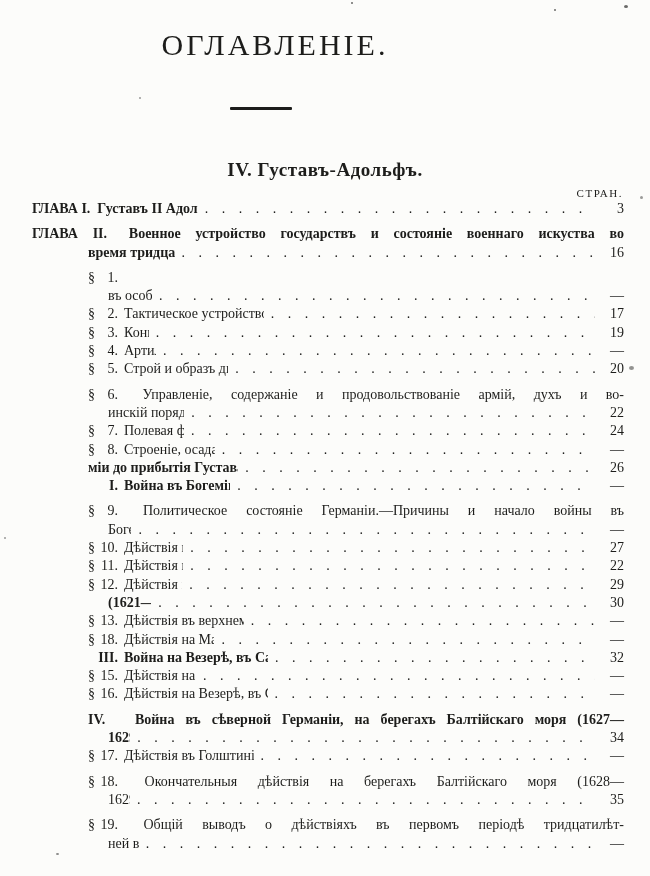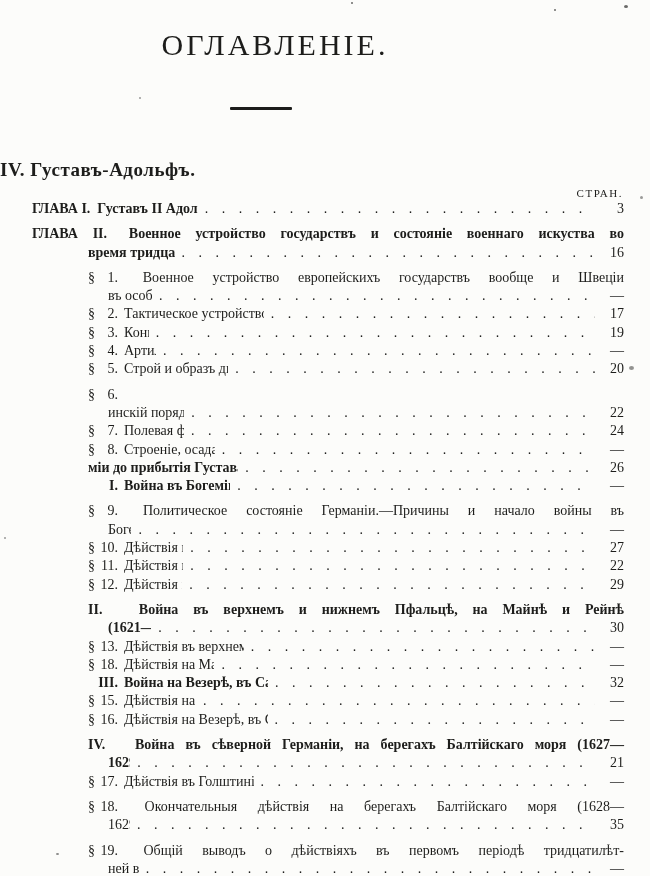--- a/index.html
+++ b/index.html
@@ -8,21 +8,21 @@
     background:#fcfcfa;color:#1d1d1b;overflow:hidden;
     font-family:"Liberation Serif","DejaVu Serif",serif;
   }
   .title{
     position:absolute;top:28px;left:0;width:650px;box-sizing:border-box;
     padding-right:100px;text-align:center;
     font-size:30px;letter-spacing:3px;font-weight:normal;white-space:nowrap;
   }
   .divider{position:absolute;top:107px;left:230px;width:62px;height:3px;background:#1d1d1b;border-radius:1px;}
   .heading{
-    position:absolute;top:159px;left:0;width:650px;text-align:left;
+    position:absolute;top:159px;left:0;width:650px;text-align:center;
     font-weight:bold;font-size:19px;letter-spacing:.5px;white-space:nowrap;
   }
   .pages-header{position:absolute;top:187px;right:27px;font-size:11px;letter-spacing:1.5px;}
   .toc{position:absolute;top:200px;left:32px;width:592px;font-size:14px;line-height:18.3px;}
   .row{display:flex;align-items:baseline;white-space:nowrap;}
   .rowj{text-align:justify;text-align-last:justify;margin-top:7px;}
   .b{font-weight:bold;}
   .pfx-glava{flex:0 0 auto;margin-right:7px;}
   .pfx-sect{display:inline-flex;justify-content:space-between;width:30px;margin-left:56px;margin-right:6px;flex:0 0 auto;}
   .pfx-roman{display:inline-block;width:30px;margin-left:56px;margin-right:6px;text-align:right;flex:0 0 auto;}
@@ -68,21 +68,21 @@
       </div>
       <div class="rowj b k-glava"><span class="pfx-glava">ГЛАВА II.</span> <span class="txt">Военное устройство государствъ и состояніе военнаго искуства во</span></div>
       <div class="row b k-cont-glava">
         <span class="txt">время тридцатилѣтней войны</span>
         <span class="leader"></span>
         <span class="pg">16</span>
       </div>
       <div class="rowj k-sect"><span class="pfx-sect">
           <span>§</span>
           <span>1.</span>
-        </span> <span class="txt">Военное устройство европейскихъ государствъ вообще и Швеціи</span></div>
+        </span> </div>
       <div class="row k-cont-sect">
         <span class="txt">въ особенности</span>
         <span class="leader"></span>
         <span class="pg">—</span>
       </div>
       <div class="row k-sect">
         <span class="pfx-sect">
           <span>§</span>
           <span>2.</span>
         </span>
@@ -113,21 +113,21 @@
           <span>§</span>
           <span>5.</span>
         </span>
         <span class="txt">Строй и образъ движеній и дѣйствій войскъ.</span>
         <span class="leader"></span>
         <span class="pg">20</span>
       </div>
       <div class="rowj k-sect"><span class="pfx-sect">
           <span>§</span>
           <span>6.</span>
-        </span> </div>
+        </span> <span class="txt">Управленіе, содержаніе и продовольствованіе армій, духъ и во-</span></div>
       <div class="row k-cont-sect">
         <span class="txt">инскій порядокъ въ войскахъ</span>
         <span class="leader"></span>
         <span class="pg">22</span>
       </div>
       <div class="row k-sect">
         <span class="pfx-sect">
           <span>§</span>
           <span>7.</span>
         </span>
@@ -184,21 +184,20 @@
       </div>
       <div class="row k-sect">
         <span class="pfx-sect">
           <span>§</span>
           <span>12.</span>
         </span>
         <span class="txt">Дѣйствія въ 1620 году</span>
         <span class="leader"></span>
         <span class="pg">29</span>
       </div>
-      <div class="rowj b k-roman"><span class="pfx-roman">II.</span> <span class="txt">Война въ верхнемъ и нижнемъ Пфальцѣ, на Майнѣ и Рейнѣ</span></div>
       <div class="row b k-cont-sect">
         <span class="txt">(1621—1622 г.)</span>
         <span class="leader"></span>
         <span class="pg">30</span>
       </div>
       <div class="row k-sect">
         <span class="pfx-sect">
           <span>§</span>
           <span>13.</span>
         </span>
@@ -236,21 +235,21 @@
           <span>16.</span>
         </span>
         <span class="txt">Дѣйствія на Везерѣ, въ Саксоніи, Силезіи и Моравіи (1624—1626 г.).</span>
         <span class="leader"></span>
         <span class="pg">—</span>
       </div>
       <div class="rowj b k-roman"><span class="pfx-roman">IV.</span> <span class="txt">Война въ сѣверной Германіи, на берегахъ Балтійскаго моря (1627—</span></div>
       <div class="row b k-cont-sect">
         <span class="txt">1629 г.)</span>
         <span class="leader"></span>
-        <span class="pg">21</span>
+        <span class="pg">34</span>
       </div>
       <div class="row k-sect">
         <span class="pfx-sect">
           <span>§</span>
           <span>17.</span>
         </span>
         <span class="txt">Дѣйствія въ Голштиніи, Мекленбургѣ и Помераніи (1627 г.)</span>
         <span class="leader"></span>
         <span class="pg">—</span>
       </div>

